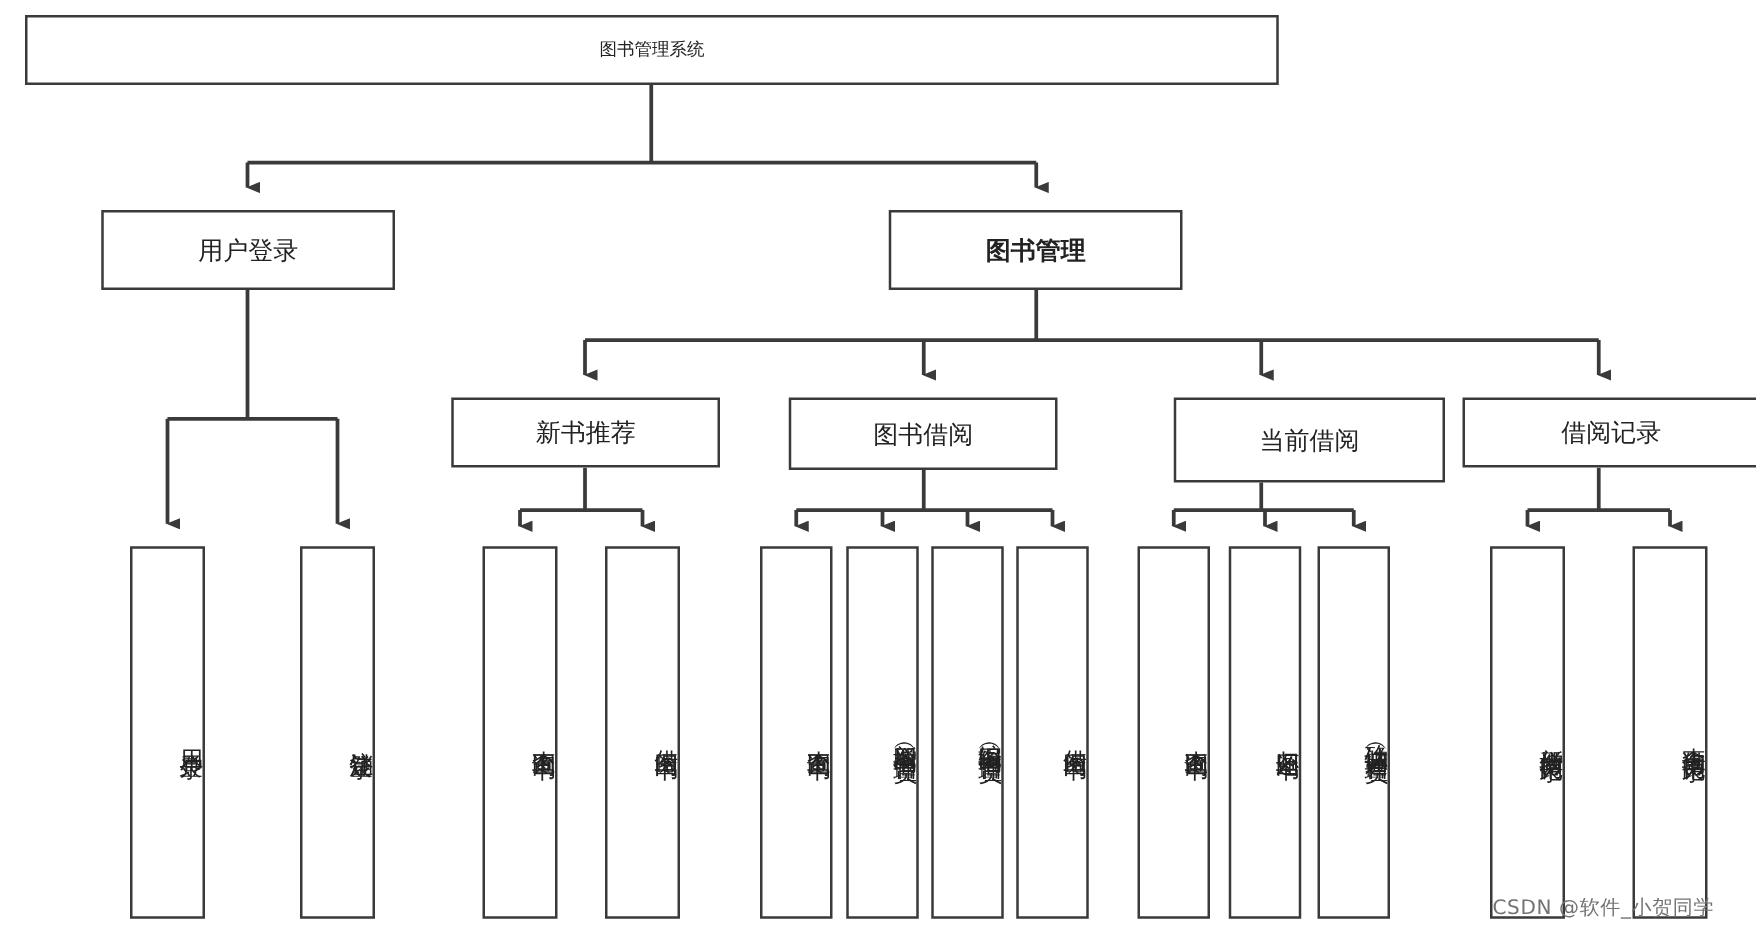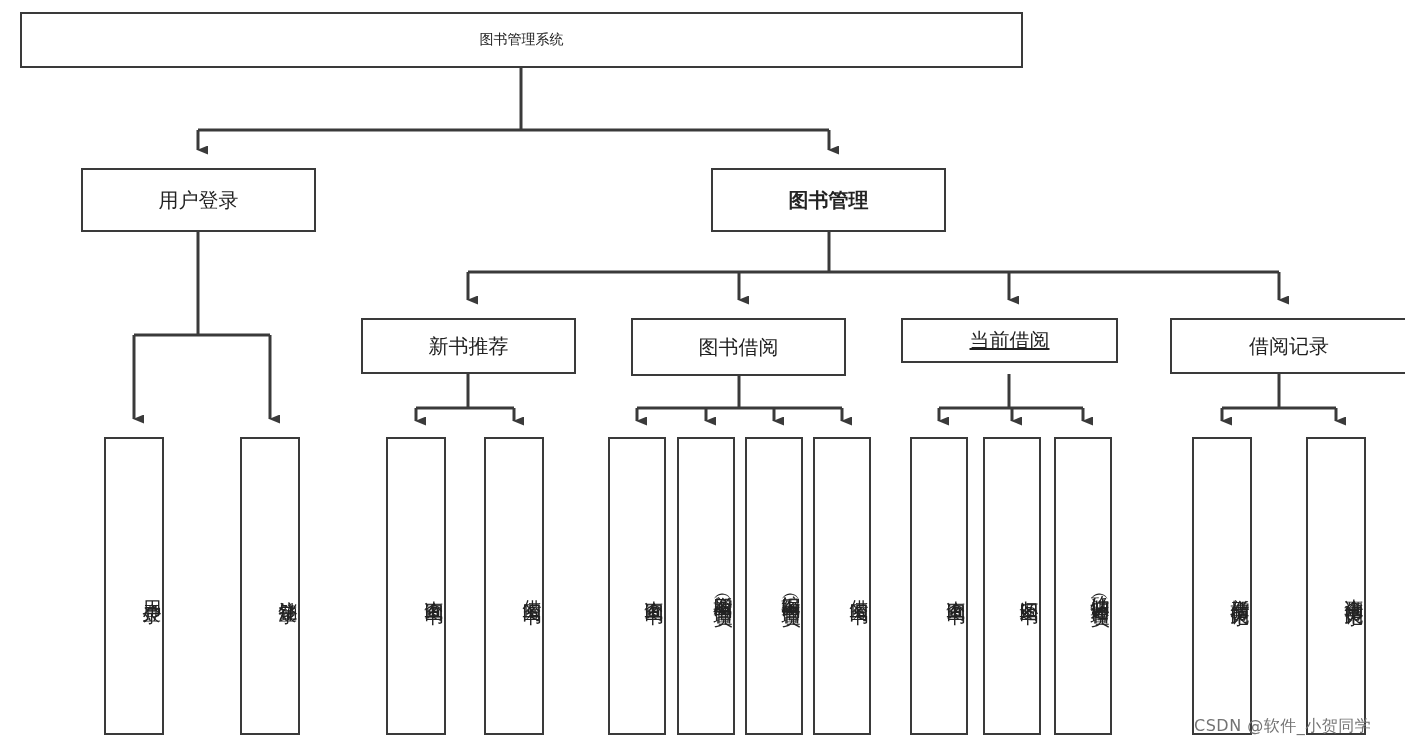--- a/index.html
+++ b/index.html
@@ -127,21 +127,21 @@
   <div class="node level1" id="n-l1-1" style="left: 711px; top: 168px; width: 235px; height: 64px; font-weight: bold;">
     <span class="lbl">图书管理</span>
   </div>
 
   <div class="node level2" id="n-l2-0" style="left: 361px; top: 318px; width: 215px; height: 56px;">
     <span class="lbl">新书推荐</span>
   </div>
   <div class="node level2" id="n-l2-1" style="left: 631px; top: 318px; width: 215px; height: 58px;">
     <span class="lbl">图书借阅</span>
   </div>
-  <div class="node level2" id="n-l2-2" style="left: 901px; top: 318px; width: 217px; height: 45px; text-decoration: underline;">
+  <div class="node level2" id="n-l2-2" style="left: 939px; top: 318px; width: 217px; height: 68px;">
     <span class="lbl">当前借阅</span>
   </div>
   <div class="node level2" id="n-l2-3" style="left: 1170px; top: 318px; width: 238px; height: 56px; text-align: center;">
     <span class="lbl">借阅记录</span>
   </div>
 
   <div class="node leaf" id="n-leaf-0" style="left: 104px; top: 437px; width: 60px; height: 298px;">
     <span class="lbl">用户登录</span>
   </div>
   <div class="node leaf" id="n-leaf-1" style="left: 240px; top: 437px; width: 60px; height: 298px;">

